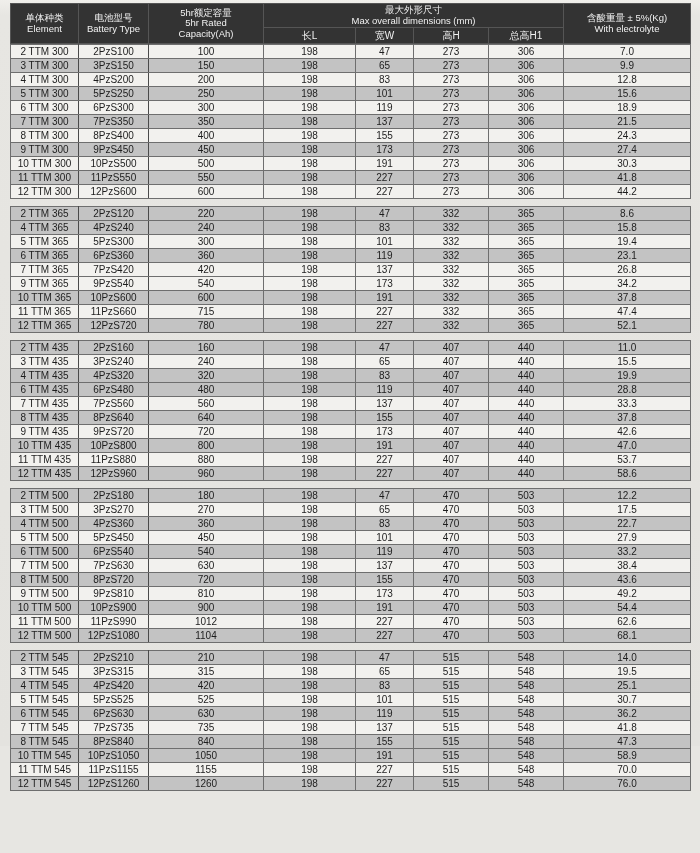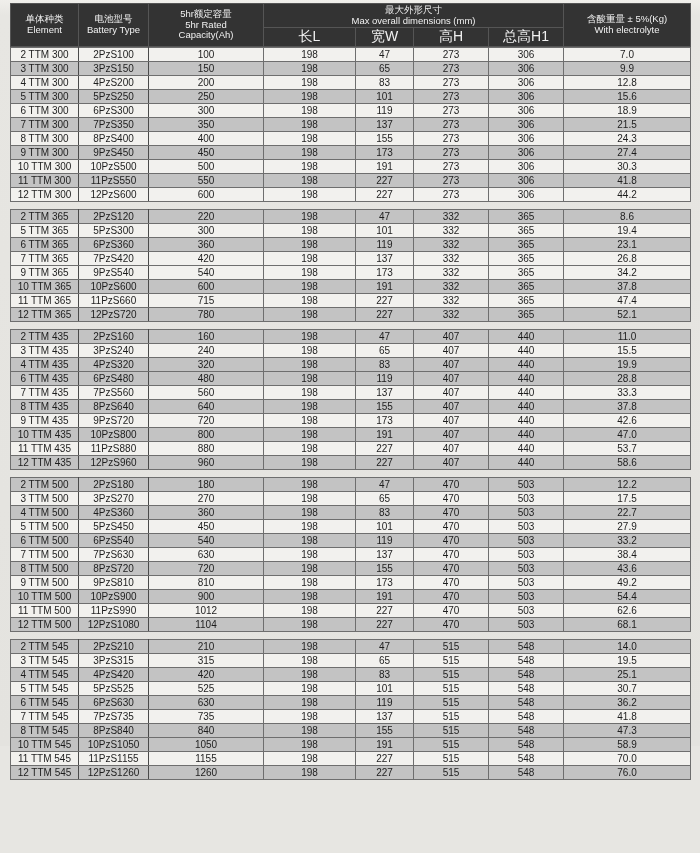--- a/index.html
+++ b/index.html
@@ -26,21 +26,21 @@
     color: #f1f1f1;
     text-align: center;
     vertical-align: middle;
     font-size: 9.5px;
     line-height: 1.12;
     white-space: pre-line;
     border: 1px solid #555555;
     padding: 1px 0;
   }
   table.header-table tr.top-row td { height: 20px; }
-  table.header-table td.sub { height: 13px; font-size: 14px; }
+  table.header-table td.sub { height: 13px; font-size: 10px; }
   
   table.group-table { border: 1.5px solid #303030; }
   table.group-table:not(.first-group) { margin-top: 7px; }
   table.group-table td {
     height: 13px;
     padding: 0;
     text-align: center;
     vertical-align: middle;
     font-size: 10px;
     color: #1d1d1d;
@@ -230,20 +230,30 @@
           <tr class="shaded">
             <td class="cell-element">2 TTM 365</td>
             <td class="cell-battery_type">2PzS120</td>
             <td class="cell-capacity">220</td>
             <td class="cell-length">198</td>
             <td class="cell-width">47</td>
             <td class="cell-height">332</td>
             <td class="cell-total_height">365</td>
             <td class="cell-weight">8.6</td>
           </tr>
+          <tr class="shaded">
+            <td class="cell-element">4 TTM 365</td>
+            <td class="cell-battery_type">4PzS240</td>
+            <td class="cell-capacity">240</td>
+            <td class="cell-length">198</td>
+            <td class="cell-width">83</td>
+            <td class="cell-height">332</td>
+            <td class="cell-total_height">365</td>
+            <td class="cell-weight">15.8</td>
+          </tr>
           <tr class="plain">
             <td class="cell-element">5 TTM 365</td>
             <td class="cell-battery_type">5PzS300</td>
             <td class="cell-capacity">300</td>
             <td class="cell-length">198</td>
             <td class="cell-width">101</td>
             <td class="cell-height">332</td>
             <td class="cell-total_height">365</td>
             <td class="cell-weight">19.4</td>
           </tr>

